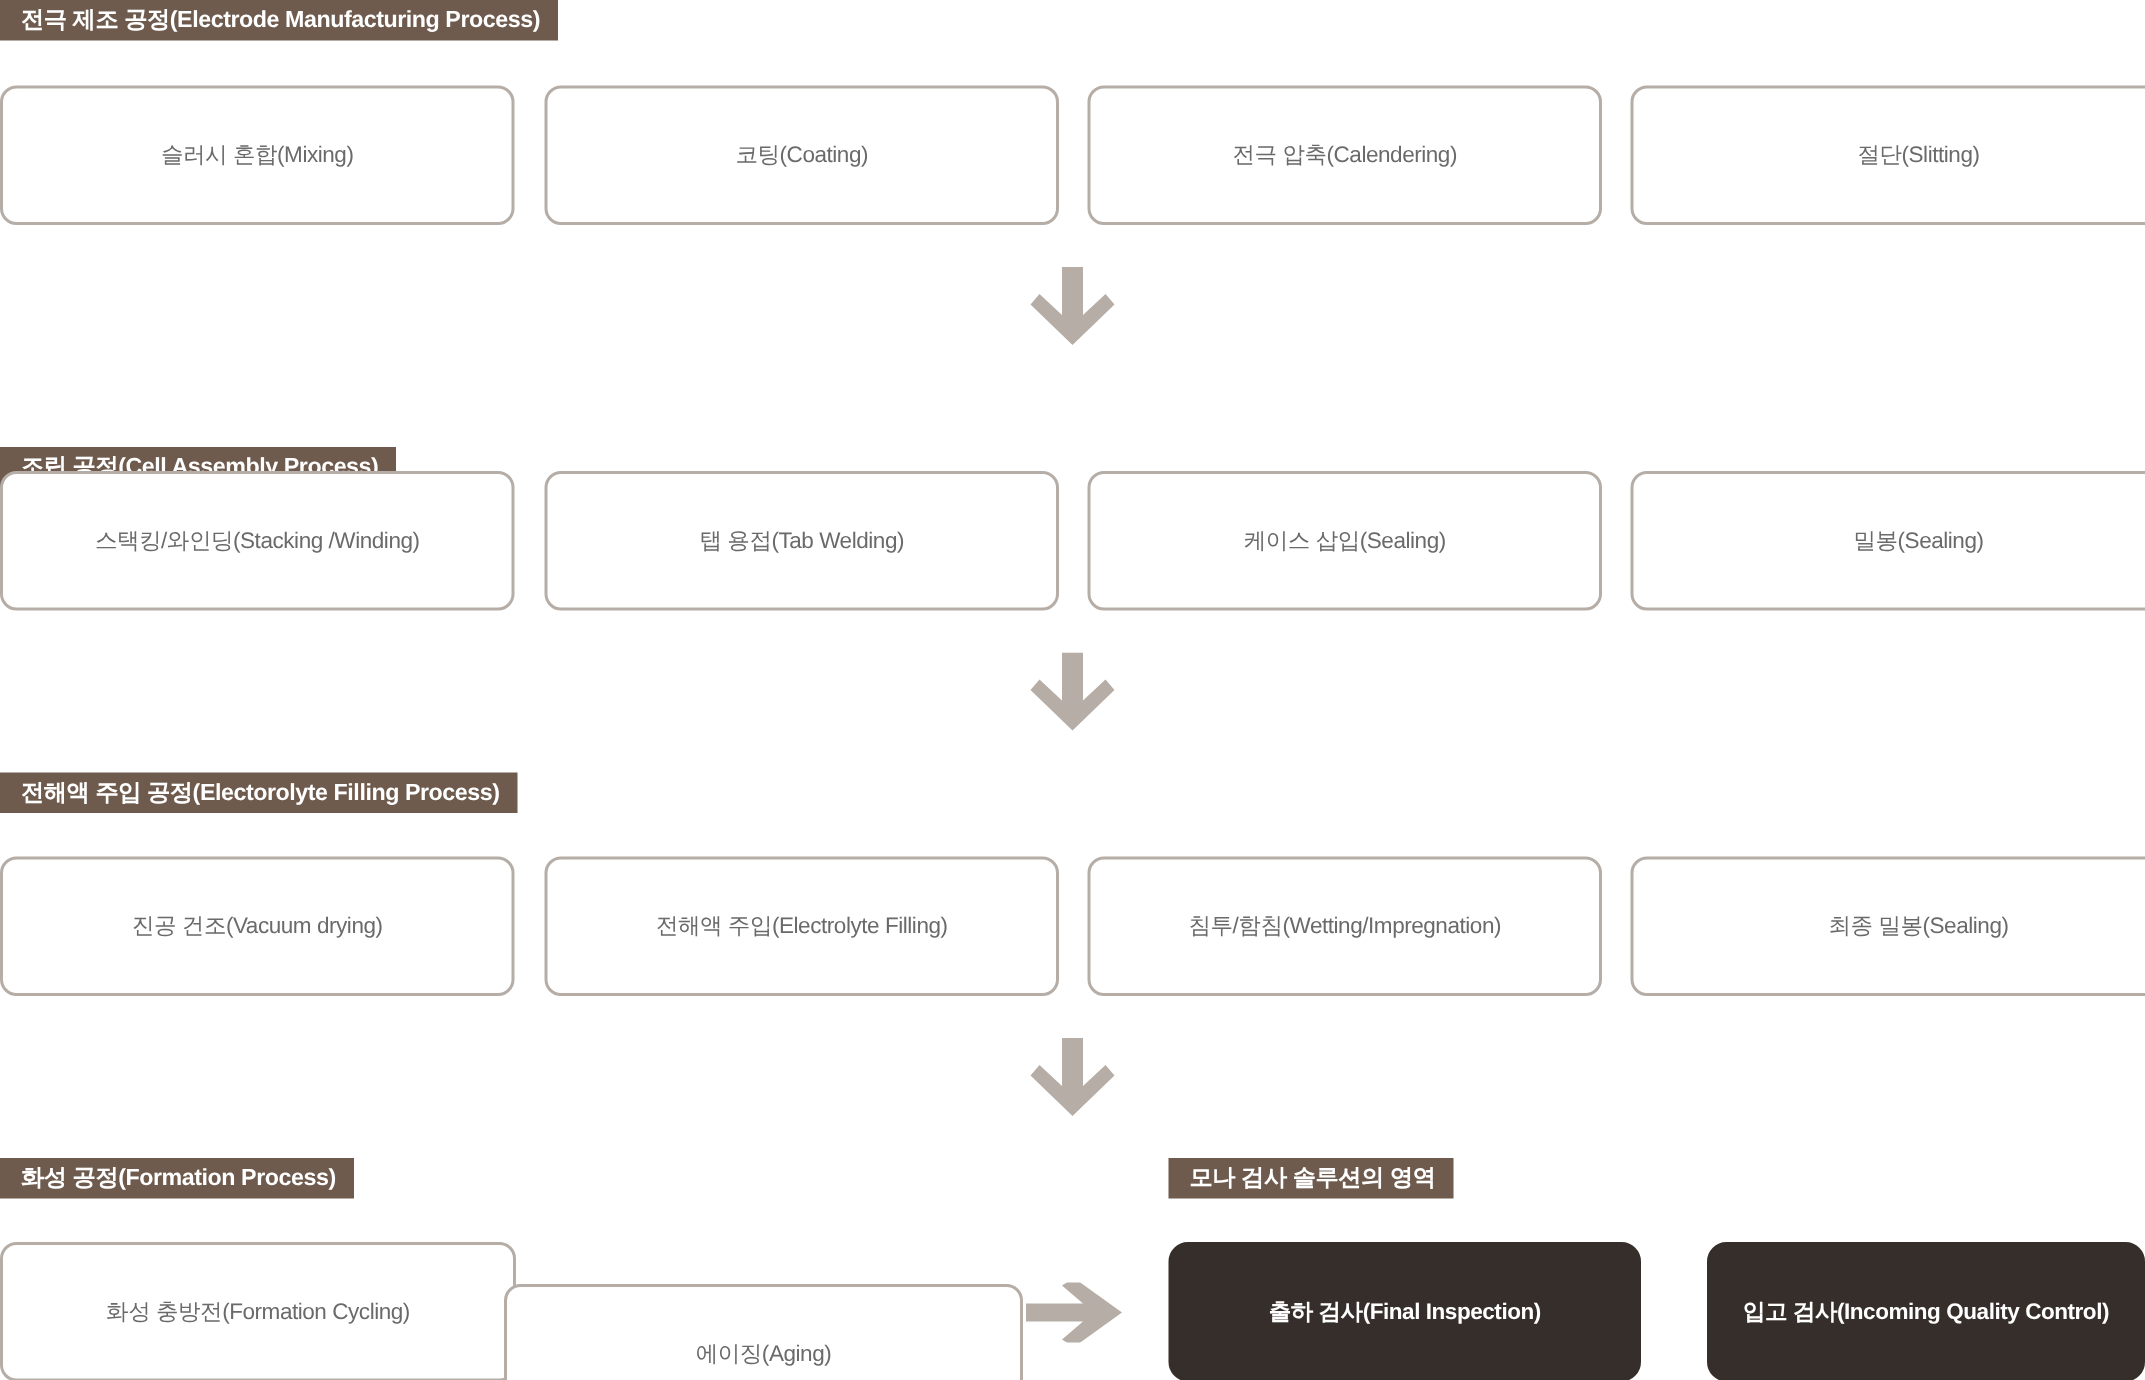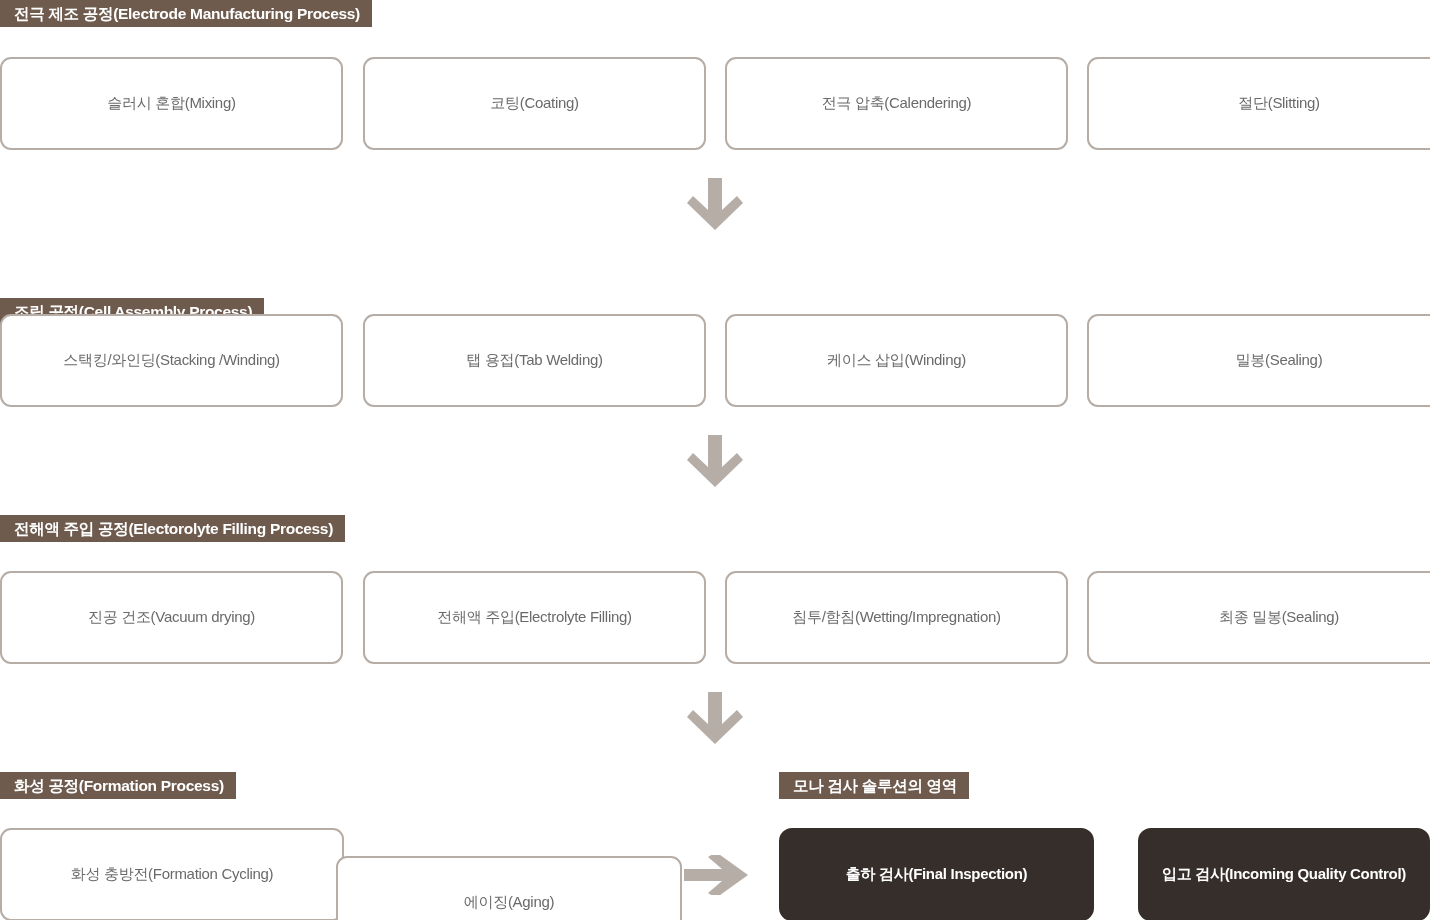--- a/index.html
+++ b/index.html
@@ -117,21 +117,21 @@
     <svg width="60" height="56" viewBox="0 0 60 56" xmlns="http://www.w3.org/2000/svg">
       <path d="M23 0 H37 V32 L52 18 L58 25 L30 52 L2 25 L8 18 L23 32 Z" fill="#b5ada6"></path>
     </svg>
   </div>
 
   <div class="section-header" style="left:0px; top:258px;margin-top:40px;">조립 공정(Cell Assembly Process)</div>
 
   <div class="row" style="top:314px;">
     <div class="box col-0">스택킹/와인딩(Stacking /Winding)</div>
     <div class="box col-1">탭 용접(Tab Welding)</div>
-    <div class="box col-2">케이스 삽입(Winding)</div>
+    <div class="box col-2">케이스 삽입(Sealing)</div>
     <div class="box col-3">밀봉(Sealing)</div>
   </div>
 
   <div class="arrow-down" style="top:435px;">
     <svg width="60" height="56" viewBox="0 0 60 56" xmlns="http://www.w3.org/2000/svg">
       <path d="M23 0 H37 V32 L52 18 L58 25 L30 52 L2 25 L8 18 L23 32 Z" fill="#b5ada6"></path>
     </svg>
   </div>
 
   <div class="section-header" style="left:0px; top:515px;">전해액 주입 공정(Electorolyte Filling Process)</div>

